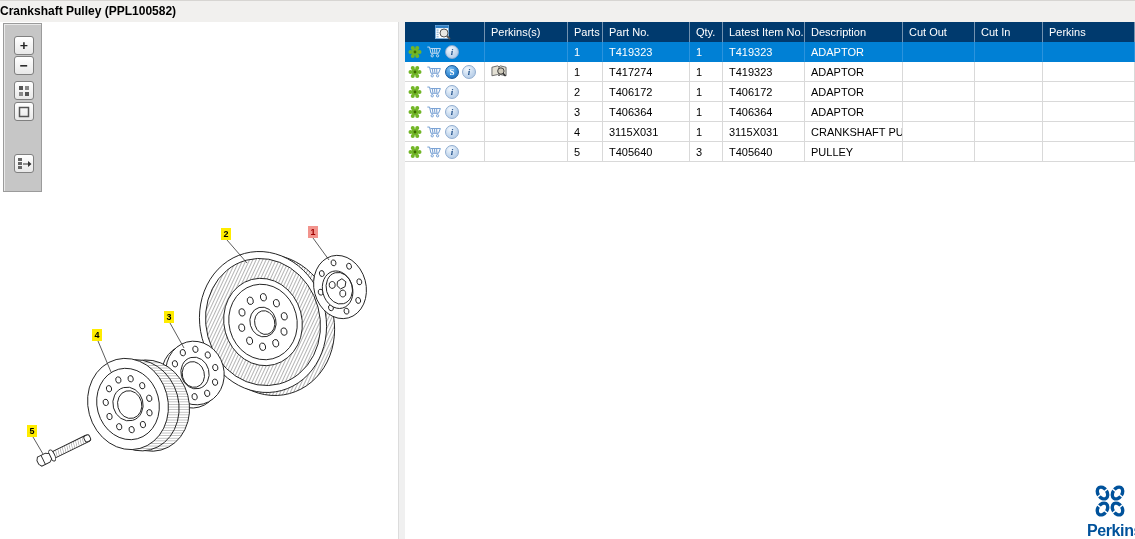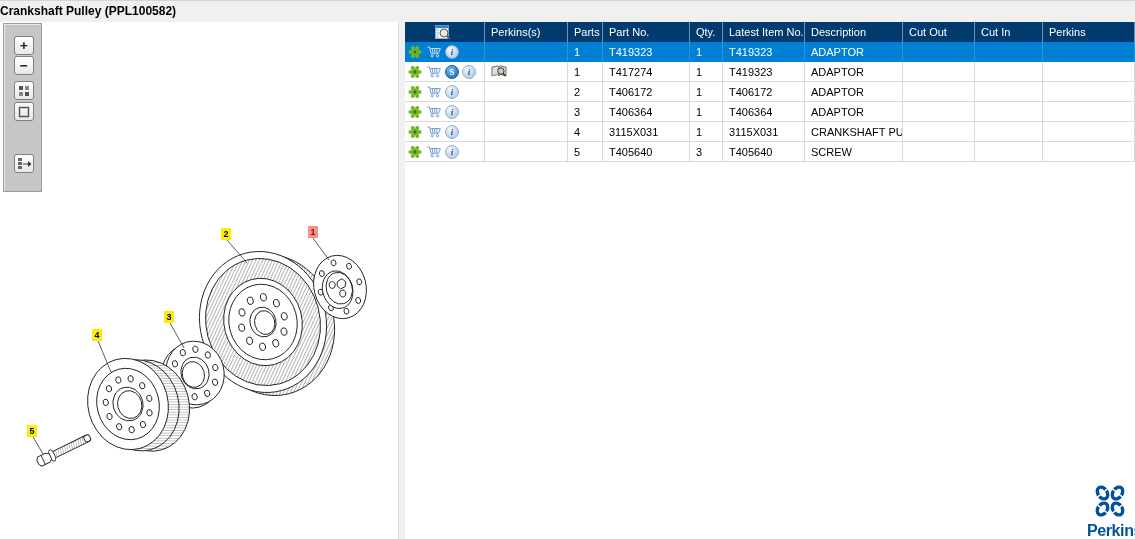--- a/index.html
+++ b/index.html
@@ -471,21 +471,21 @@
             <circle cx="13" cy="12.3" r="1.3"></circle>
           </svg>
         </span>
       <span class="badge b-i">i</span>
     </div>
     <div class="td c-sym"></div>
     <div class="td num">5</div>
     <div class="td">T405640</div>
     <div class="td num">3</div>
     <div class="td">T405640</div>
-    <div class="td">SCREW</div>
+    <div class="td">PULLEY</div>
     <div class="td"></div>
     <div class="td"></div>
     <div class="td"></div>
   </div>
 </div>
 
 <div class="perkins">
   <svg width="36" height="36" viewBox="0 0 36 36">
     <g fill="none" stroke="#00529b" stroke-width="3.4">
       <ellipse cx="10.5" cy="10" rx="4.6" ry="6.4" transform="rotate(-34 10.5 10)"></ellipse>

